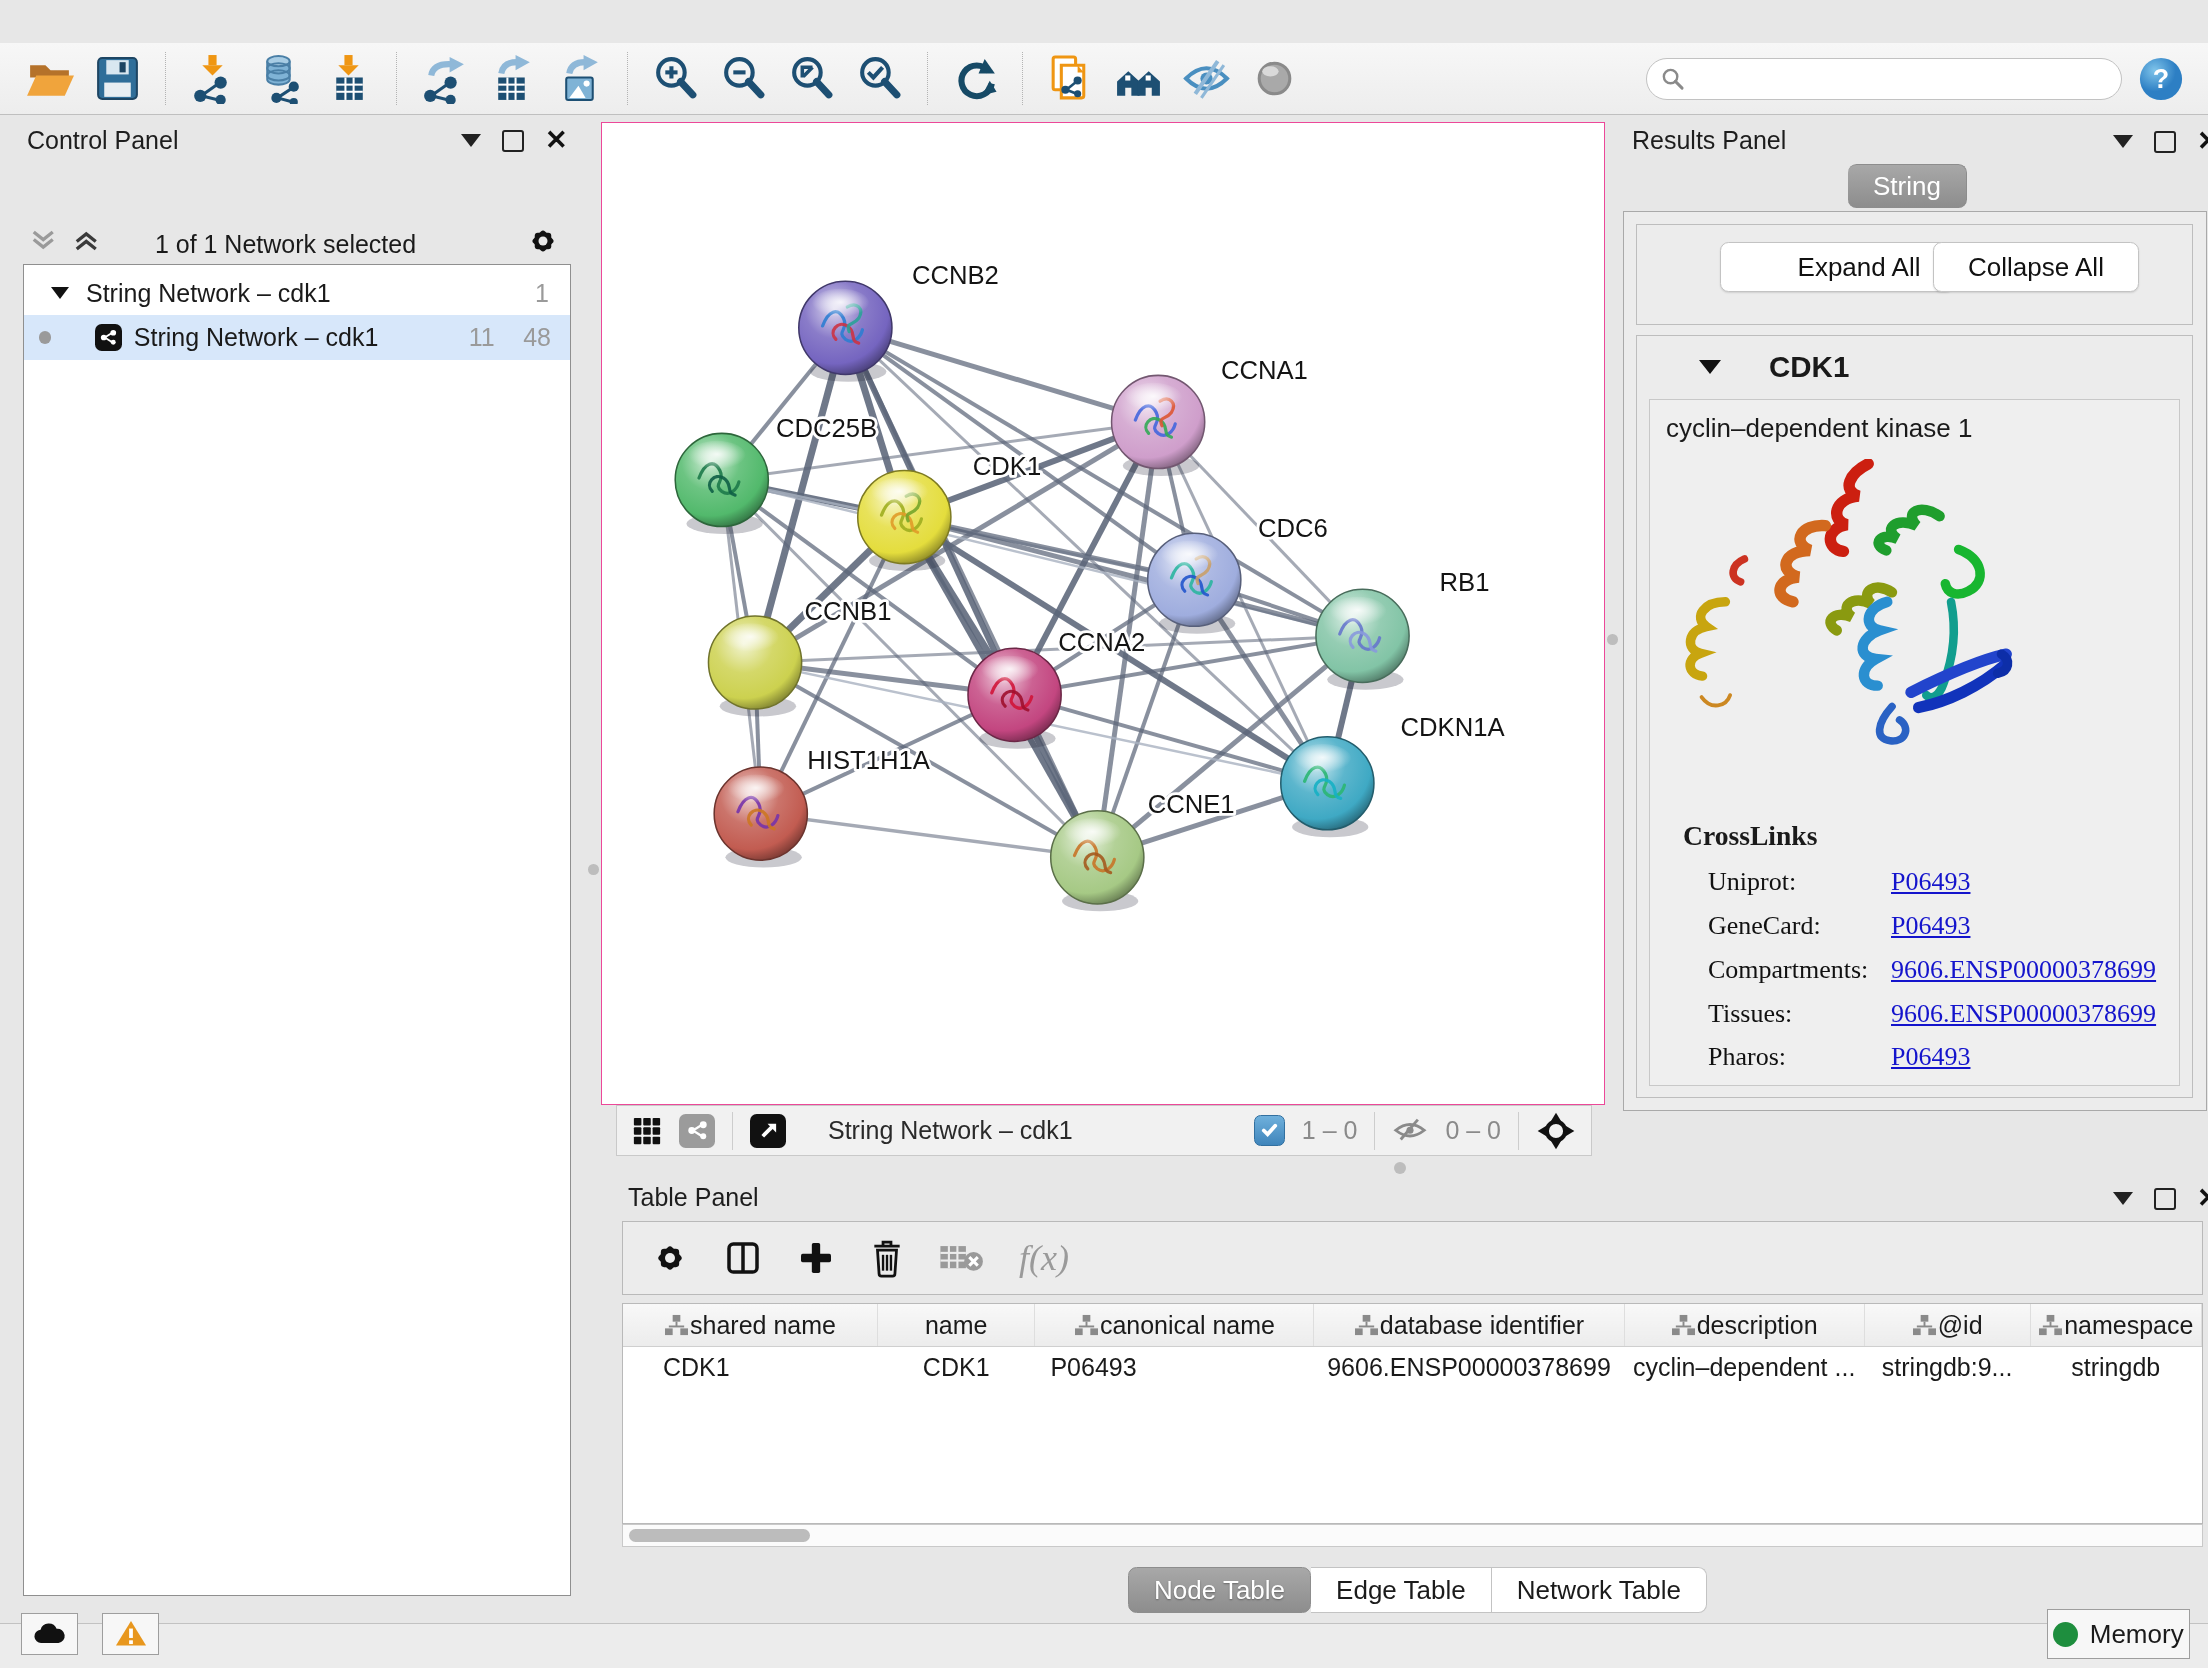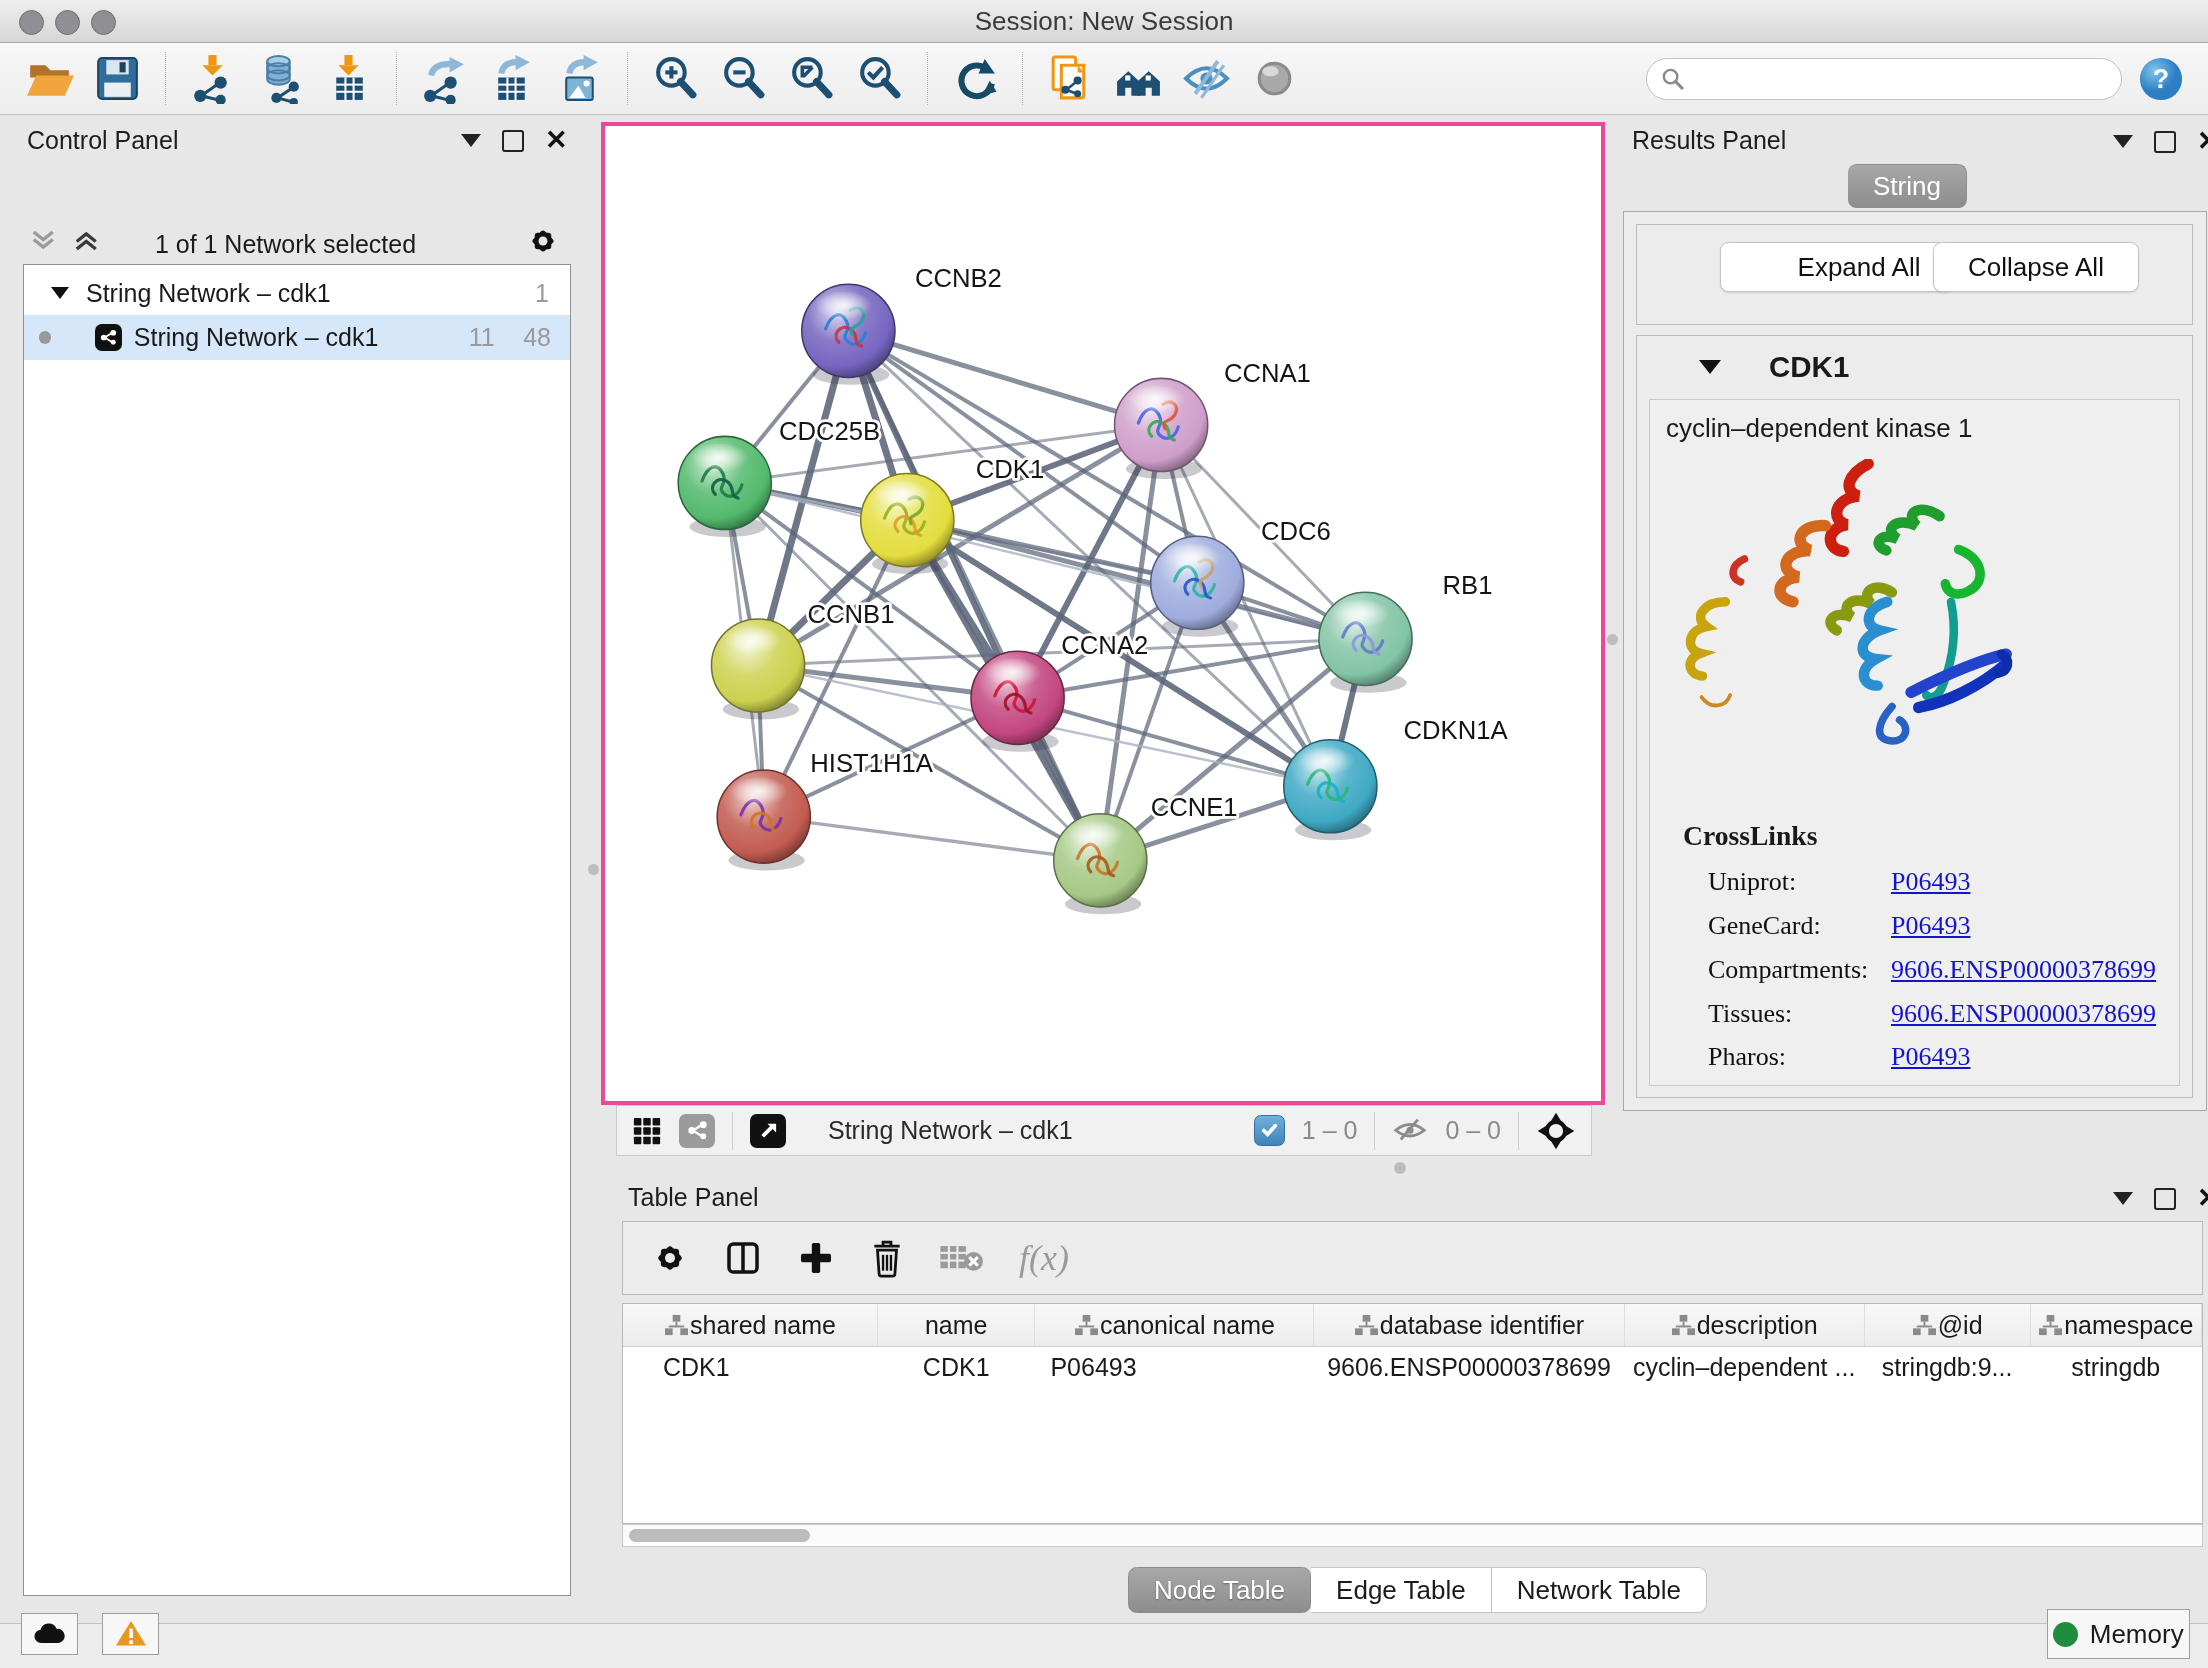--- a/index.html
+++ b/index.html
@@ -38,21 +38,21 @@
   .mac-btn{background:#fff;border:1px solid #c3c3c3;border-radius:8.6px;display:flex;align-items:center;
     justify-content:center;font-size:26px;color:#111;box-shadow:0 1px 1.9px rgba(0,0,0,.12);}
   
   .tree-box{position:absolute;left:23px;top:264px;width:546px;height:1330px;background:#fff;border:1.4px solid #8f8f8f;}
   .tree-row{position:absolute;left:0;width:100%;height:45px;display:flex;align-items:center;font-size:25px;}
   .tree-row.sel{background:#d7e7fa;}
   .count{color:#9a9a9a;}
   .badge{border-radius:6.7px;display:flex;align-items:center;justify-content:center;}
   
   .canvas{position:absolute;left:601px;top:122px;width:1004px;height:983px;background:#fff;
-    border:4px solid #ec4899;box-sizing:border-box;}
+    border:1px solid #ec4899;box-sizing:border-box;}
   .net-toolbar{position:absolute;left:616px;top:1105px;width:976px;height:51px;background:#f1f1f1;
     border:1px solid #c9c9c9;display:flex;align-items:center;padding:0 15px;box-sizing:border-box;gap:17px;}
   .nt-sep{width:0;height:38px;border-left:1px solid #cdcdcd;}
   .nt-label{font-size:25px;color:#2a2a2a;margin-left:25px;}
   .nt-num{font-size:25px;color:#8a8a8a;}
   .knob{position:absolute;background:#bdbdbd;border-radius:50%;}
   
   .rp-outer{position:absolute;left:1623px;top:211px;width:582px;height:898px;background:#ececec;border:1px solid #a9a9a9;}
   .rp-btnbox{position:absolute;left:1636px;top:224px;width:555px;height:99px;background:#ececec;border:1px solid #bdbdbd;}
   .rp-section{position:absolute;left:1636px;top:335px;width:555px;height:761px;background:#ececec;border:1px solid #bdbdbd;}
@@ -77,26 +77,20 @@
   .sb-btn{position:absolute;background:#f7f7f7;border:1.9px solid #9e9e9e;display:flex;align-items:center;justify-content:center;}
   
   text.nodelabel{font-family:"Liberation Sans",sans-serif;font-size:27px;fill:#141414;
     paint-order:stroke;stroke:#ffffff;stroke-width:6px;stroke-linejoin:round;}
 </style>
 </head>
 <body>
 
 <div class="window">
 
-  <div class="titlebar">
-    <div class="tl-dot" style="left:19px"></div>
-    <div class="tl-dot" style="left:55px"></div>
-    <div class="tl-dot" style="left:91px"></div>
-    <div class="title">Session: New Session</div>
-  </div>
 
   <div class="toolbar">
     <div class="tb-icon">
       <svg width="51" height="51" viewBox="0 0 50 50">
           <path d="M6 12h15l5 5h18v7H6z" fill="#b5722a"></path>
           <path d="M3 42l9-20h37l-9 20z" fill="#f0a43c"></path>
         </svg>
     </div>
     <div class="tb-icon">
       <svg width="51" height="51" viewBox="0 0 50 50">

